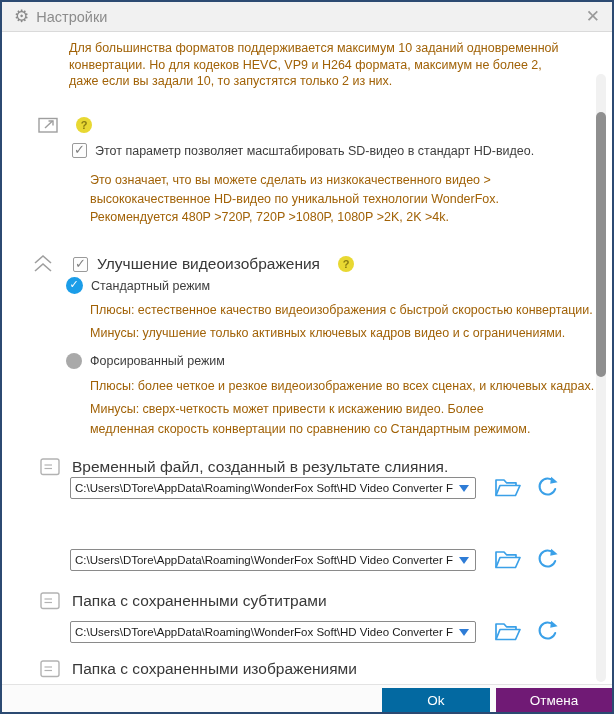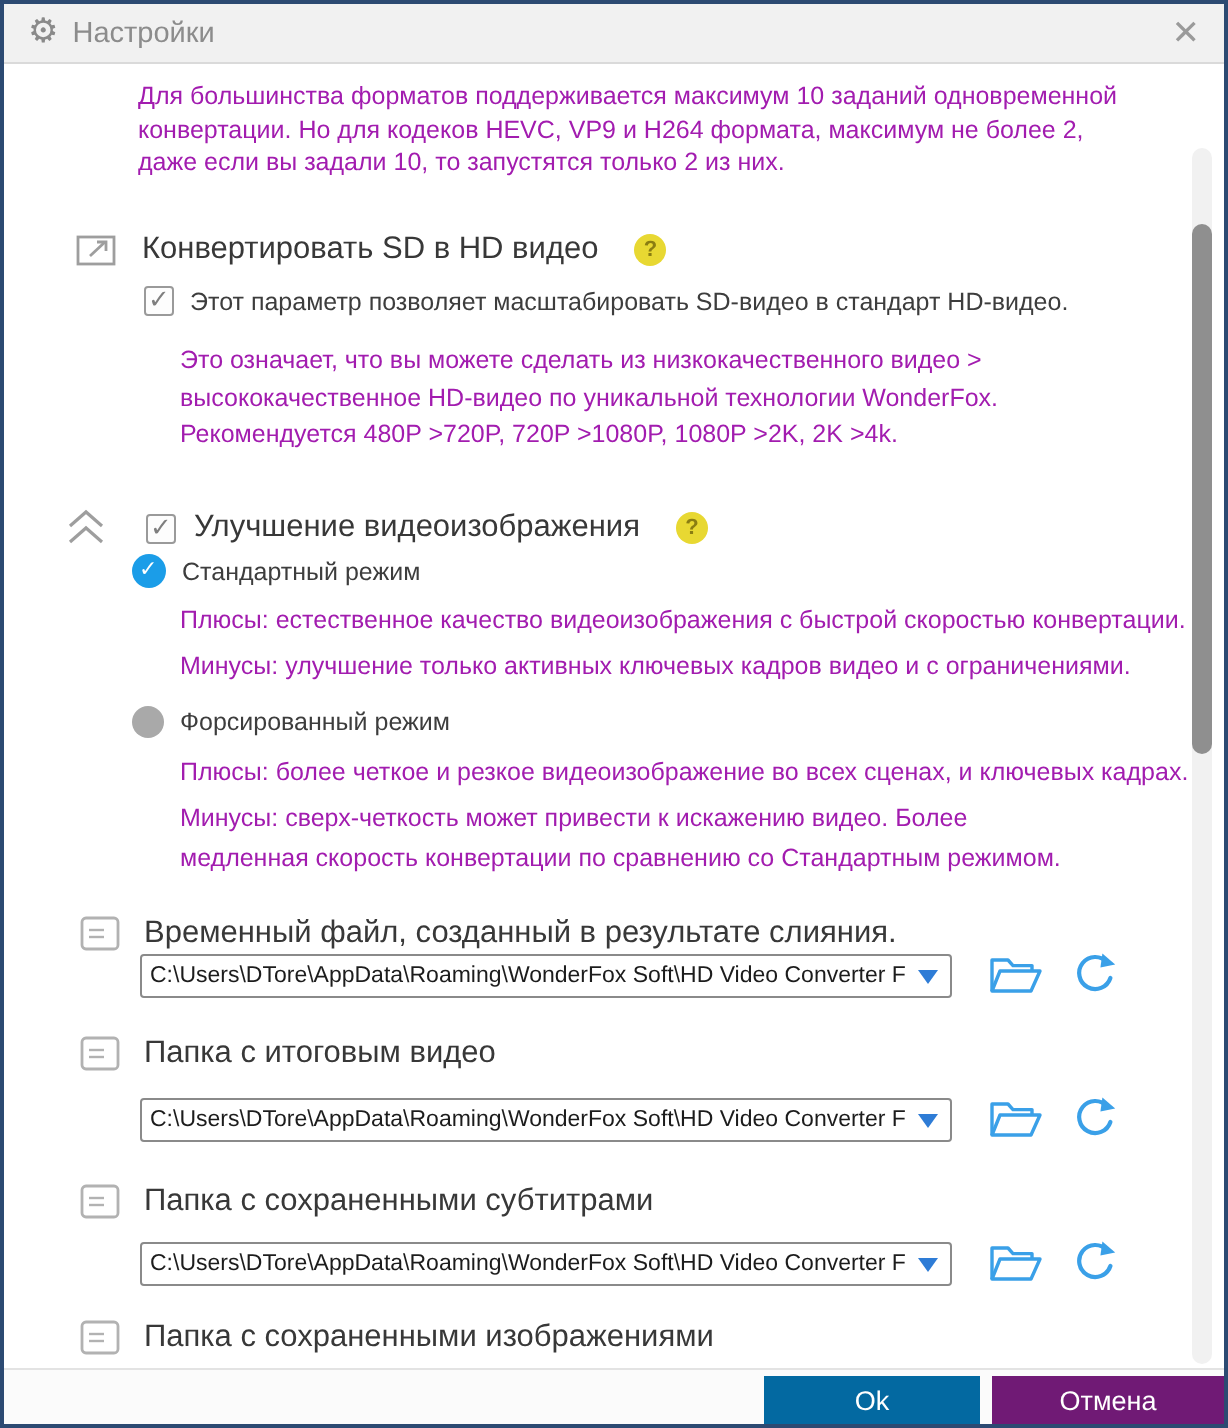--- a/index.html
+++ b/index.html
@@ -14,21 +14,21 @@
     background:#f1f1f1; border-bottom:1px solid #dadada;
     display:flex; align-items:center; padding:0 12px;
   }
   .gear { color:#8a8a8a; font-size:17px; line-height:1; margin-right:7px; font-family:"DejaVu Sans",sans-serif;}
   .gear::before { content:"⚙"; }
   .titlebar-text { color:#8c8c8c; font-size:14.5px; }
   .close-btn { margin-left:auto; color:#9a9a9a; font-size:17px; cursor:default; line-height:1;}
   .close-btn::before { content:"✕"; font-family:"DejaVu Sans",sans-serif; }
 
   
-  .body-text { font-size:12.5px; color:#a21caf; line-height:16.5px; position:absolute; }
+  .body-text { font-size:12.5px; color:#a16207; line-height:16.5px; position:absolute; }
   .line { white-space:nowrap; }
   .section-title { font-size:15.5px; color:#383838; }
 
   
   .hdr-row { position:absolute; display:flex; align-items:center; }
   .help-badge {
     width:16px; height:16px; border-radius:50%; background:#e8d832;
     color:#8a7d12; font-size:11px; font-weight:bold;
     display:flex; align-items:center; justify-content:center; margin-left:18px;
   }
@@ -112,21 +112,20 @@
   <div class="body-text" style="top:38px; left:67px; width:505px;">Для большинства форматов поддерживается максимум 10 заданий одновременной конвертации. Но для кодеков HEVC, VP9 и H264 формата, максимум не более 2, даже если вы задали 10, то запустятся только 2 из них.</div>
 
   <div class="hdr-row" style="top:114px; left:36px;">
     <span>
       <svg width="20" height="18" viewBox="0 0 20 18">
         <rect x="1" y="2.5" width="18" height="13.5" fill="none" stroke="#9e9e9e" stroke-width="1.4"></rect>
         <line x1="7" y1="12" x2="14.5" y2="5" stroke="#9e9e9e" stroke-width="1.4"></line>
         <polyline points="10.5,5 15,5 15,9.5" fill="none" stroke="#9e9e9e" stroke-width="1.4"></polyline>
       </svg>
     </span>
-    <span class="section-title" style="margin-left:13px;">Конвертировать SD в HD видео</span>
     <span class="help-badge">?</span>
   </div>
 
   <div class="radio-row" style="top:141px; left:70px;">
     <span class="checkbox checked"></span>
     <span class="ctl-label">Этот параметр позволяет масштабировать SD-видео в стандарт HD-видео.</span>
   </div>
 
   <div class="body-text" style="top:169px; left:88px; width:468px; line-height:18.5px;">Это означает, что вы можете сделать из низкокачественного видео &gt; высококачественное HD-видео по уникальной технологии WonderFox. Рекомендуется 480P &gt;720P, 720P &gt;1080P, 1080P &gt;2K, 2K &gt;4k.</div>
 
@@ -176,30 +175,20 @@
       <path d="M6,9.5 H26 L21.5,19.5 H2 Z" fill="none" stroke="#3aa0e8" stroke-width="1.7" stroke-linejoin="round"></path>
     </svg>
   </button>
   <button class="icon-btn" style="top:473px; left:534px;">
     <svg width="24" height="24" viewBox="0 0 24 24">
       <path d="M19.2,14 A8,8 0 1 1 17.6,6.2" fill="none" stroke="#3aa0e8" stroke-width="2.1" stroke-linecap="round"></path>
       <polygon points="15.2,1.8 21.6,7.2 14.2,8.8" fill="#3aa0e8"></polygon>
     </svg>
   </button>
 
-  <div class="hdr-row" style="top:516px; left:38px;">
-    <span>
-      <svg width="20" height="18" viewBox="0 0 20 18">
-        <rect x="1" y="1" width="18" height="15.5" rx="2" fill="none" stroke="#b2b2b2" stroke-width="1.4"></rect>
-        <line x1="4.5" y1="7" x2="12" y2="7" stroke="#b2b2b2" stroke-width="1.2"></line>
-        <line x1="4.5" y1="10.5" x2="12" y2="10.5" stroke="#b2b2b2" stroke-width="1.2"></line>
-      </svg>
-    </span>
-    <span class="section-title" style="margin-left:12px;">Папка с итоговым видео</span>
-  </div>
   <div class="combo" style="top:547px; left:68px;">
     <input class="combo-text" readonly="" value="C:\Users\DTore\AppData\Roaming\WonderFox Soft\HD Video Converter Fact" style="">
     <span class="combo-arrow"></span>
   </div>
   <button class="icon-btn" style="top:546px; left:492px;">
     <svg width="28" height="23" viewBox="0 0 28 23">
       <path d="M2,19.5 V4 H10 L12.5,6.8 H22 V9.5" fill="none" stroke="#3aa0e8" stroke-width="1.7" stroke-linejoin="round"></path>
       <path d="M6,9.5 H26 L21.5,19.5 H2 Z" fill="none" stroke="#3aa0e8" stroke-width="1.7" stroke-linejoin="round"></path>
     </svg>
   </button>

